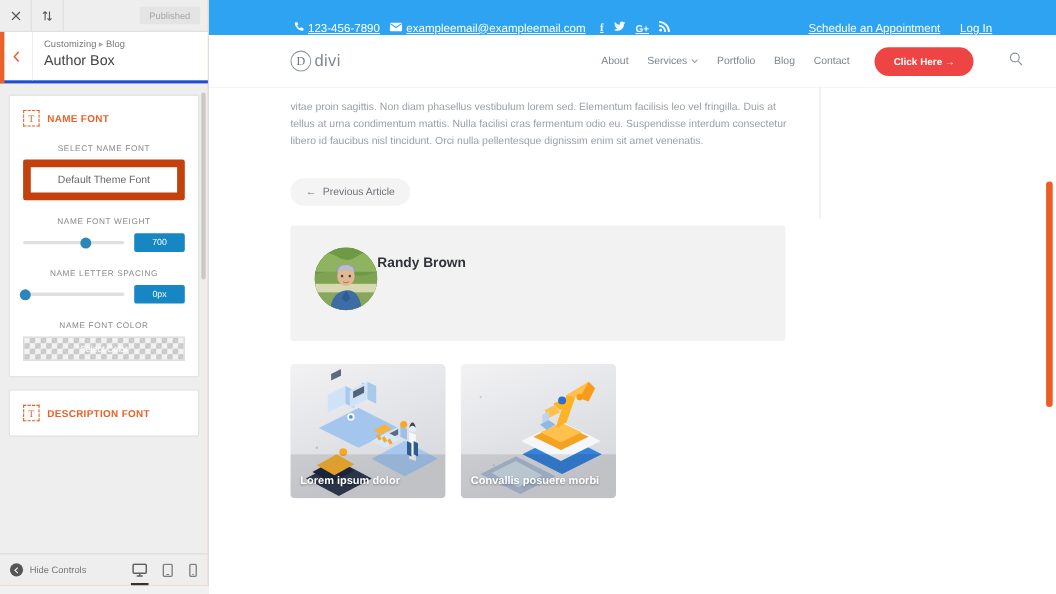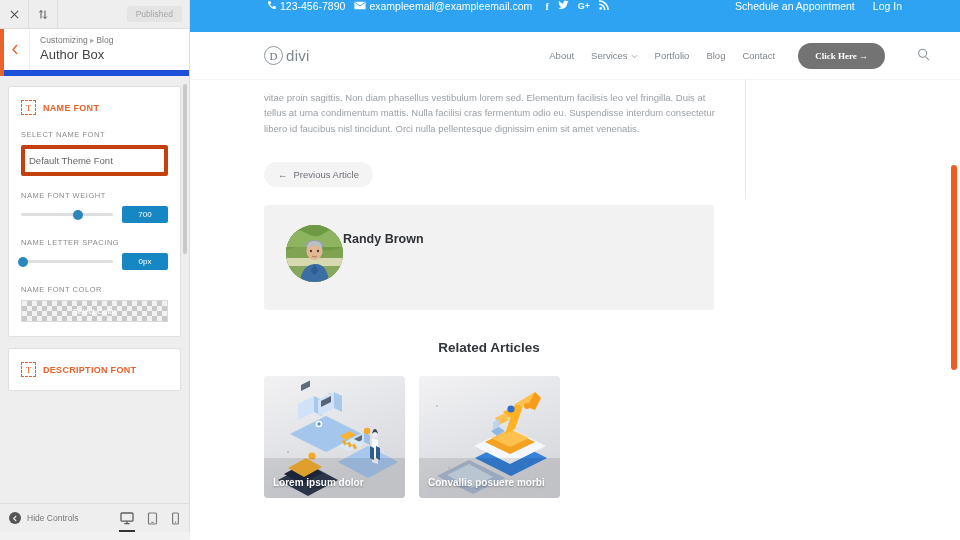--- a/index.html
+++ b/index.html
@@ -28,21 +28,21 @@
     align-items: center; justify-content: center;
     border-right: 1px solid #ddd; color: #555; font-size: 12px;
   }
   .cz-published {
     margin-left: auto; margin-right: 7px;
     background: #e4e4e4; color: #a6a6a6;
     font-size: 8.5px; padding: 3px 9px; border-radius: 2px;
   }
   .cz-header {
     position: relative; height: 47px; background: #fff;
-    border-bottom: 6px solid #1d4ed8; display: flex; flex: none;
+    border-bottom: 3px solid #1d4ed8; display: flex; flex: none;
   }
   .cz-back {
     width: 30px; display: flex; align-items: center;
     justify-content: center; color: #e8622a; font-size: 12px;
     border-right: 1px solid #eee;
   }
   .cz-titles { padding: 6px 0 0 10px; }
   .cz-crumb { font-size: 8.5px; color: #777; letter-spacing: .1px; }
   .cz-crumb .sep { color: #aaa; padding: 0 2px; }
   .cz-title { font-size: 13px; color: #444; margin-top: 2px; font-weight: 400; }
@@ -66,27 +66,27 @@
   }
   .panel-head { display: flex; align-items: center; gap: 7px; }
   .tbox {
     width: 15px; height: 15px; border: 1px dashed #e8622a;
     display: flex; align-items: center; justify-content: center;
     font-size: 9px; color: #e8622a; font-family: "Liberation Serif", serif;
   }
   .panel-title {
     font-size: 9px; font-weight: bold; color: #e8622a; letter-spacing: .3px;
   }
-  .field { margin-top: 15px; }
+  .field { margin-top: 15px; text-align: center; }
   .flabel {
     font-size: 7.5px; color: #8a8a8a; letter-spacing: .55px;
     margin-bottom: 6px; text-transform: uppercase;
   }
   .select-box {
-    border: 4px solid #c2410c; background: #fff; border-radius: 2px;
+    border: 7px solid #c2410c; background: #fff; border-radius: 2px;
     padding: 6px 4px; font-size: 9.5px; color: #666;
   }
   .slider-row { display: flex; align-items: center; gap: 9px; }
   .track {
     position: relative; flex: 1; height: 3px;
     background: #dfdfdf; border-radius: 2px;
   }
   .knob {
     position: absolute; top: 50%; width: 10px; height: 10px;
     border-radius: 50%; background: #2b87bb; transform: translate(-50%, -50%);
@@ -133,21 +133,21 @@
     width: 16px; height: 2px; background: #333;
   }
 
   
   .preview {
     position: absolute; left: 190px; top: 0;
     width: 770px; height: 540px; background: #fff; overflow: hidden;
   }
   .topbar {
     height: 32px; background: #2ea3f2; color: #fff;
-    display: flex; align-items: flex-start; padding: 0 0 0 0; font-size: 10.5px;
+    display: flex; align-items: flex-end; padding: 0 0 0 0; font-size: 10.5px; text-decoration: underline;
   }
   .tb-left { display: flex; align-items: center; gap: 9px; margin-left: 77px; }
   .tb-item { display: flex; align-items: center; gap: 3px; }
   .socials { display: flex; align-items: center; gap: 9px; margin-left: 4px; }
   .soc { font-size: 10px; opacity: .95; }
   .tb-right { margin-left: auto; display: flex; gap: 18px; margin-right: 58px; }
   .tb-link { font-size: 10.5px; }
 
   .nav {
     height: 47px; background: #fff; display: flex; align-items: center;
@@ -156,22 +156,22 @@
   .logo { display: flex; align-items: center; gap: 3px; }
   .logo-o {
     width: 19px; height: 19px; border: 1.3px solid #8f99a3; border-radius: 50%;
     display: flex; align-items: center; justify-content: center;
     font-size: 11px; color: #6c757d; font-family: "Liberation Serif", serif;
   }
   .logo-t { font-size: 15px; color: #7e8890; letter-spacing: .3px; }
   .menu { margin-left: auto; display: flex; align-items: center; gap: 17px; }
   .mi { font-size: 9.5px; color: #7d868e; display: flex; align-items: center; gap: 3px; }
   .cta {
-    background: #737373; color: #fff; font-size: 9px; font-weight: bold;
-    padding: 8px 17px; border-radius: 17px; margin-left: 6px; font-family: Liberation Serif, serif;
+    background: #ef4444; color: #fff; font-size: 9px; font-weight: bold;
+    padding: 8px 17px; border-radius: 17px; margin-left: 6px;
   }
   .searchi { margin-left: 15px; margin-right: 30px; color: #8b949b; }
 
   .content { position: relative; padding: 0 17px 0 74px; }
   .vrule {
     position: absolute; left: 555px; top: 0; width: 1px;
     height: 120px; background: #eaeaea;
   }
   .para {
     width: 460px; font-size: 9.5px; line-height: 1.62; color: #9aa0a6;
@@ -441,21 +441,20 @@
             <path d="M26 31 q2.5 2 5 0" stroke="#a5785a" stroke-width="1" fill="none"></path>
             <path d="M14 57 q2 -17 14.5 -18 T43 57z" fill="#3c6ea5"></path>
             <path d="M28.5 39 l-4 7 l4 4 l4 -4z" fill="#2f5d8f"></path>
           </svg>
         </div>
         <div>
           <div class="author-name">Randy Brown</div>
         </div>
       </div>
 
-      <div class="related-h">Related Articles</div>
 
       <div class="cards">
         <div class="card">
           <svg width="141" height="122" viewBox="0 0 141 122">
             <rect width="141" height="122" fill="url(#g1)"></rect>
             <circle cx="66" cy="18" r="1.1" fill="#b9bec6"></circle>
             <circle cx="24" cy="76" r="1.1" fill="#b9bec6"></circle>
 
             <path d="M26 58 L62 40 L98 58 L62 76z" fill="#b7d3f2"></path>
             <path d="M26 58 L62 40 L98 58 L62 76z" fill="#8fb6e4" opacity=".45"></path>

